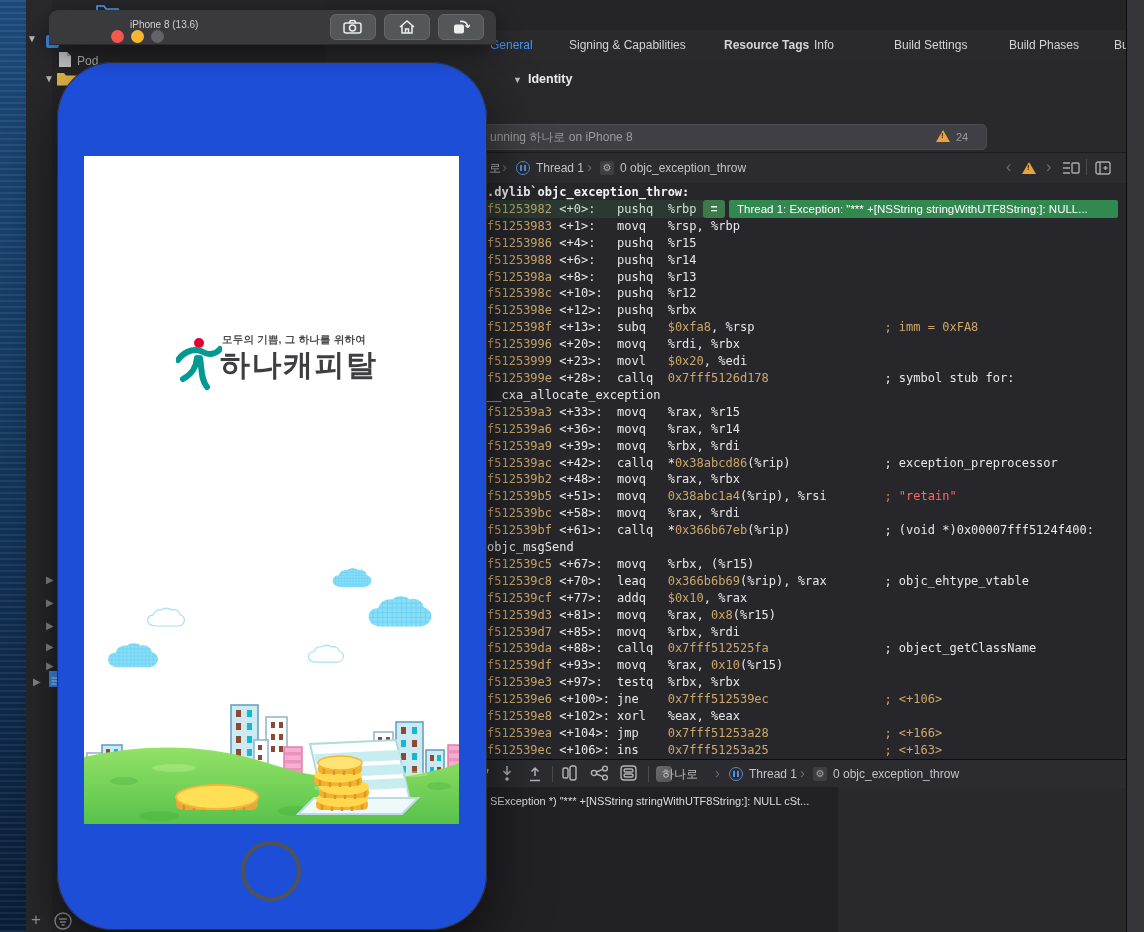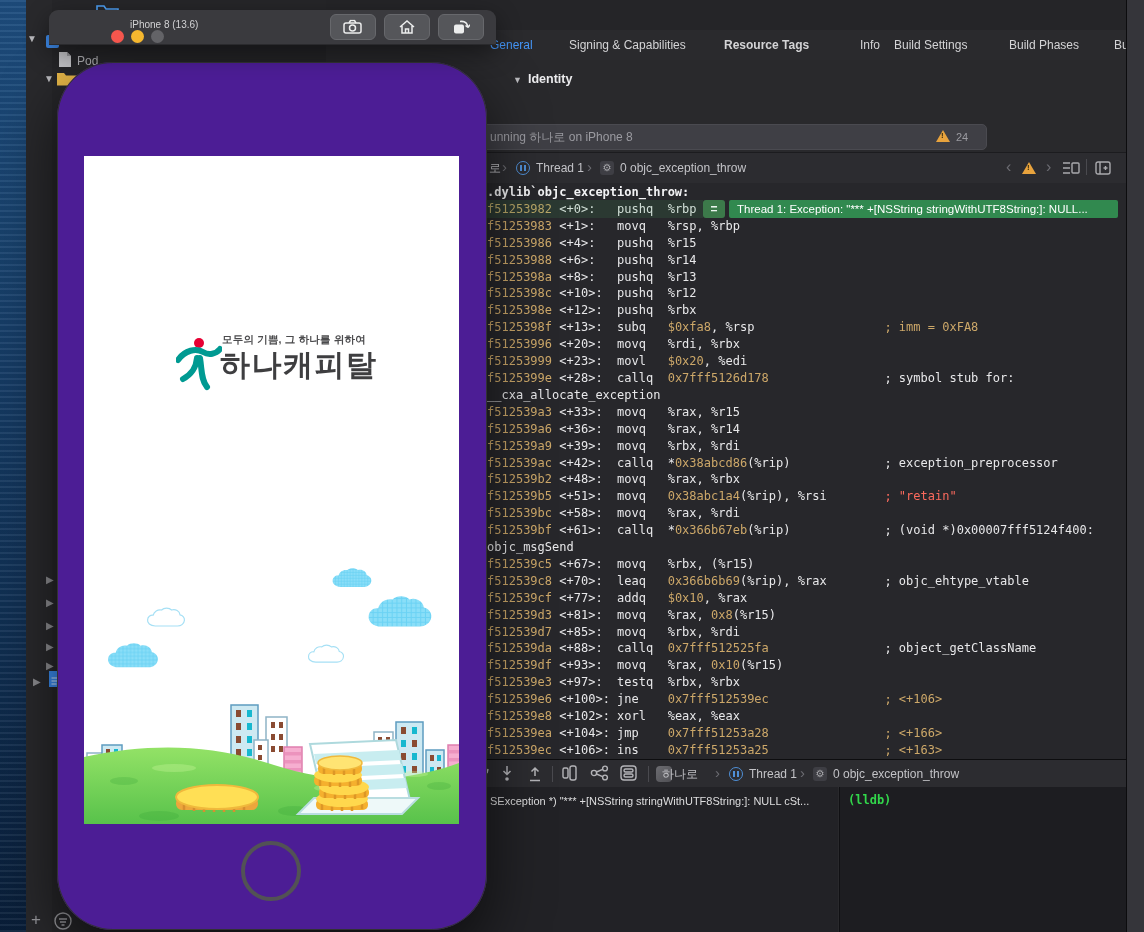--- a/index.html
+++ b/index.html
@@ -66,21 +66,21 @@
   .console-right{left:839px;top:787px;width:287px;height:145px;background:#1d1d21;border-left:1px solid #101013;}
   .console-text{left:90px;top:8px;font-size:11px;color:#dededf;white-space:nowrap;}
   .lldb{left:8px;top:6px;font-family:"DejaVu Sans Mono",monospace;font-size:12px;font-weight:bold;color:#32d74b;}
 
   
   .nav-label{font-size:12px;color:#b7b7bb;}
   .disc{color:#8e8e92;font-size:10px;}
   .plus{font-size:17px;color:#9a9a9e;}
 
   
-  .phone{left:57px;top:62px;width:430px;height:868px;background:#4c1d95;border-radius:56px;
+  .phone{left:57px;top:62px;width:430px;height:868px;background:#1d4ed8;border-radius:56px;
          box-shadow:0 24px 60px rgba(0,0,0,.6),0 0 0 1px #323234 inset;z-index:5;}
   .screen{position:absolute;left:27px;top:94px;width:375px;height:668px;background:#ffffff;overflow:hidden;}
   .home-btn{position:absolute;left:184px;top:779px;width:60px;height:60px;border-radius:50%;
             border:4px solid #525255;box-sizing:border-box;}
   .logo-tagline{position:absolute;left:138px;top:177px;font-size:10.5px;color:#4b4b4d;font-weight:bold;letter-spacing:.2px;white-space:nowrap;}
   .logo-title{position:absolute;left:136px;top:189px;font-size:30px;font-weight:bold;color:#3e3e40;letter-spacing:1.5px;white-space:nowrap;}
 
   .sim-titlebar{left:49px;top:10px;width:447px;height:34px;background:#3a3a3e;border-radius:9px 9px 0 0;
                 box-shadow:0 8px 24px rgba(0,0,0,.45);z-index:6;border-bottom:1px solid #2a2a2d;}
   .tl{position:absolute;top:20px;width:13px;height:13px;border-radius:50%;}
@@ -97,21 +97,21 @@
   <div class="abs wallpaper"></div>
 
   <div class="abs xc-window">
     <div class="abs navigator"></div>
     <div class="abs topstrip"></div>
 
     <div class="abs tabbar">
       <div class="tab active" style="left:164px;">General</div>
       <div class="tab" style="left:243px;">Signing &amp; Capabilities</div>
       <div class="tab" style="left:398px;font-weight:bold;">Resource Tags</div>
-      <div class="tab" style="left:534px;">Info</div>
+      <div class="tab" style="left:488px;">Info</div>
       <div class="tab" style="left:568px;">Build Settings</div>
       <div class="tab" style="left:683px;">Build Phases</div>
       <div class="tab" style="left:788px;">Build Rules</div>
     </div>
 
     <div class="abs identity-row">
       <span class="abs tri" style="left:187px;top:15px;">▼</span>
       <span class="abs identity-label" style="left:202px;top:12px;">Identity</span>
     </div>
   </div>
@@ -207,23 +207,20 @@
         <i></i>
       </span>
     <span class="dbg-crumb" style="left:349px;">Thread 1</span>
     <span class="chev" style="left:400px;top:-1px;">›</span>
     <span class="gear-box" style="left:413px;top:7px;">⚙</span>
     <span class="dbg-crumb" style="left:433px;">0 objc_exception_throw</span>
   </div>
 
   <div class="abs console-left">
     <div class="abs console-text">SException *) "*** +[NSString stringWithUTF8String:]: NULL cSt...</div>
-  </div>
-  <div class="abs console-right">
-    <div class="abs lldb">(lldb)</div>
   </div>
 
   <svg class="abs" style="left:96px;top:2px;z-index:2;" width="24" height="18">
     <g stroke="#4da0f5" stroke-width="1.6" fill="none">
         <path d="M1,4 h7 l2,3 h12 v9 h-21 z M1,4 v12"></path>
       </g>
   </svg>
   <span class="abs tri" style="left:27px;top:33px;font-size:10px;">▼</span>
   <svg class="abs" style="left:46px;top:35px;" width="13" height="13">
     <rect x="0" y="0" width="13" height="13" rx="2" fill="#3f8ef0"></rect>

